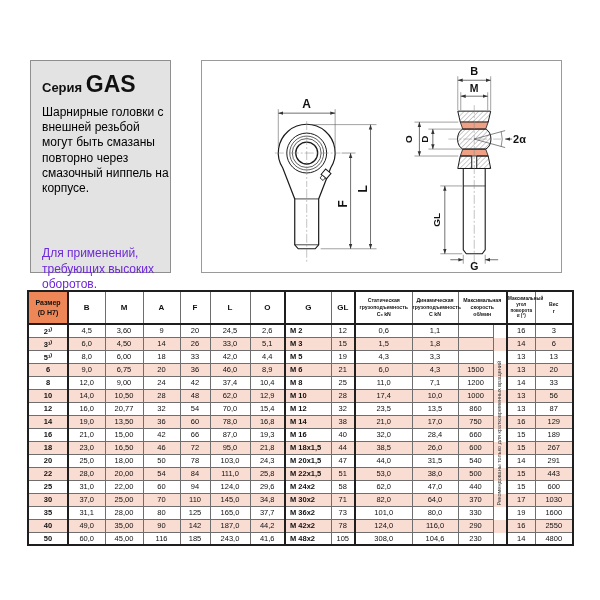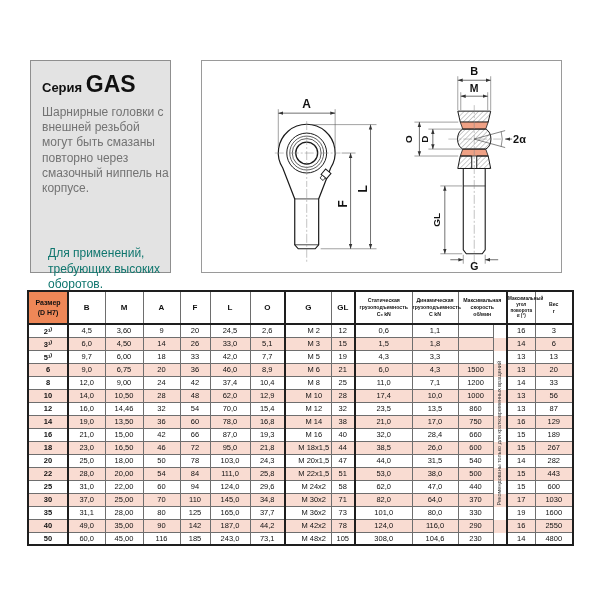--- a/index.html
+++ b/index.html
@@ -4,42 +4,42 @@
 <style>
   * { margin:0; padding:0; box-sizing:border-box; }
   html,body { width:600px; height:600px; background:#fff; font-family:"Liberation Sans",sans-serif; }
   .page { position:relative; width:600px; height:600px; background:#fff; overflow:hidden; }
 
   
   .info-box { position:absolute; left:30px; top:60px; width:141px; height:213px;
     background:#e3e3e3; border:1px solid #8f8f8f; padding:10px 0 8px 11px; }
   .info-box h1 { font-size:13px; font-weight:bold; color:#111; letter-spacing:0; }
   .info-box h1 .gas { font-size:23px; font-weight:bold; }
-  .info-box p.desc { margin-top:7px; font-size:12px; line-height:1.27; color:#737373; }
-  .info-box p.app { margin-top:50px; font-size:12px; line-height:1.27; color:#0f766e;margin-left:6px; }
+  .info-box p.desc { margin-top:7px; font-size:12px; line-height:1.27; color:#000000; }
+  .info-box p.app { margin-top:50px; font-size:12px; line-height:1.27; color:#6d28d9; }
 
   
   .drawing-box { position:absolute; left:201px; top:60px; width:361px; height:213px;
     background:#fff; border:1px solid #9a9a9a; }
   .drawing-box svg { display:block; width:100%; height:100%; }
 
   
   .tbl-wrap { position:absolute; left:27px; top:290px; width:546px; }
   table { border-collapse:collapse; table-layout:fixed; width:546px; border:2px solid #1e1e1e; }
   th, td { border:1px solid #6e6e6e; text-align:center; vertical-align:middle; color:#111; }
   thead th { height:33px; background:#fff; border-bottom:2px solid #1e1e1e; font-weight:bold;
     white-space:pre-line; }
   th.th-letter { font-size:8px; }
   th.th-small  { font-size:5.2px; line-height:1.3; }
   th.th-xs     { font-size:4.6px; line-height:1.3; }
   th.size-h { background:#ee8757; font-size:7px; line-height:1.35; }
   tbody td { height:13px; font-size:7.5px; padding:0 1px; }
   tbody tr:nth-child(even) td { background:#f9dcd2; }
   td.size-col { font-weight:bold;margin-top:24px; }
-  td.g-col { text-align:center; padding-left:12px; }
+  td.g-col { text-align:left; padding-left:4px;font-weight:bold; }
   .bl2 { border-left:2px solid #1e1e1e !important; }
   td.vnote { background:repeating-linear-gradient(180deg,#ffffff 0 13px,#f9dcd2 13px 26px) !important;
     padding:0; vertical-align:middle; }
   td.vnote span { display:inline-block; writing-mode:vertical-rl; transform:rotate(180deg);
     font-size:5.5px; line-height:1; color:#333; white-space:nowrap; }
 </style>
 </head>
 <body>
 
 <div class="page">
@@ -230,26 +230,26 @@
             <td class="bl2 g-col">M 3</td>
             <td>15</td>
             <td class="bl2">1,5</td>
             <td>1,8</td>
             <td></td>
             <td class="bl2">14</td>
             <td>6</td>
           </tr>
           <tr>
             <td class="size-col">5¹⁾</td>
-            <td class="bl2">9,7</td>
+            <td class="bl2">8,0</td>
             <td>6,00</td>
             <td>18</td>
             <td>33</td>
             <td>42,0</td>
-            <td>7,7</td>
+            <td>4,4</td>
             <td class="bl2 g-col">M 5</td>
             <td>19</td>
             <td class="bl2">4,3</td>
             <td>3,3</td>
             <td></td>
             <td class="bl2">13</td>
             <td>13</td>
           </tr>
           <tr>
             <td class="size-col">6</td>
@@ -295,21 +295,21 @@
             <td>28</td>
             <td class="bl2">17,4</td>
             <td>10,0</td>
             <td>1000</td>
             <td class="bl2">13</td>
             <td>56</td>
           </tr>
           <tr>
             <td class="size-col">12</td>
             <td class="bl2">16,0</td>
-            <td>14,46</td>
+            <td>20,77</td>
             <td>32</td>
             <td>54</td>
             <td>70,0</td>
             <td>15,4</td>
             <td class="bl2 g-col">M 12</td>
             <td>32</td>
             <td class="bl2">23,5</td>
             <td>13,5</td>
             <td>860</td>
             <td class="bl2">13</td>
@@ -370,21 +370,21 @@
             <td>50</td>
             <td>78</td>
             <td>103,0</td>
             <td>24,3</td>
             <td class="bl2 g-col">M 20x1,5</td>
             <td>47</td>
             <td class="bl2">44,0</td>
             <td>31,5</td>
             <td>540</td>
             <td class="bl2">14</td>
-            <td>282</td>
+            <td>291</td>
           </tr>
           <tr>
             <td class="size-col">22</td>
             <td class="bl2">28,0</td>
             <td>20,00</td>
             <td>54</td>
             <td>84</td>
             <td>111,0</td>
             <td>25,8</td>
             <td class="bl2 g-col">M 22x1,5</td>
@@ -459,21 +459,21 @@
             <td class="bl2">16</td>
             <td>2550</td>
           </tr>
           <tr>
             <td class="size-col">50</td>
             <td class="bl2">60,0</td>
             <td>45,00</td>
             <td>116</td>
             <td>185</td>
             <td>243,0</td>
-            <td>73,1</td>
+            <td>41,6</td>
             <td class="bl2 g-col">M 48x2</td>
             <td>105</td>
             <td class="bl2">308,0</td>
             <td>104,6</td>
             <td>230</td>
             <td class="bl2">14</td>
             <td>4800</td>
           </tr>
         </tbody>
     </table>

